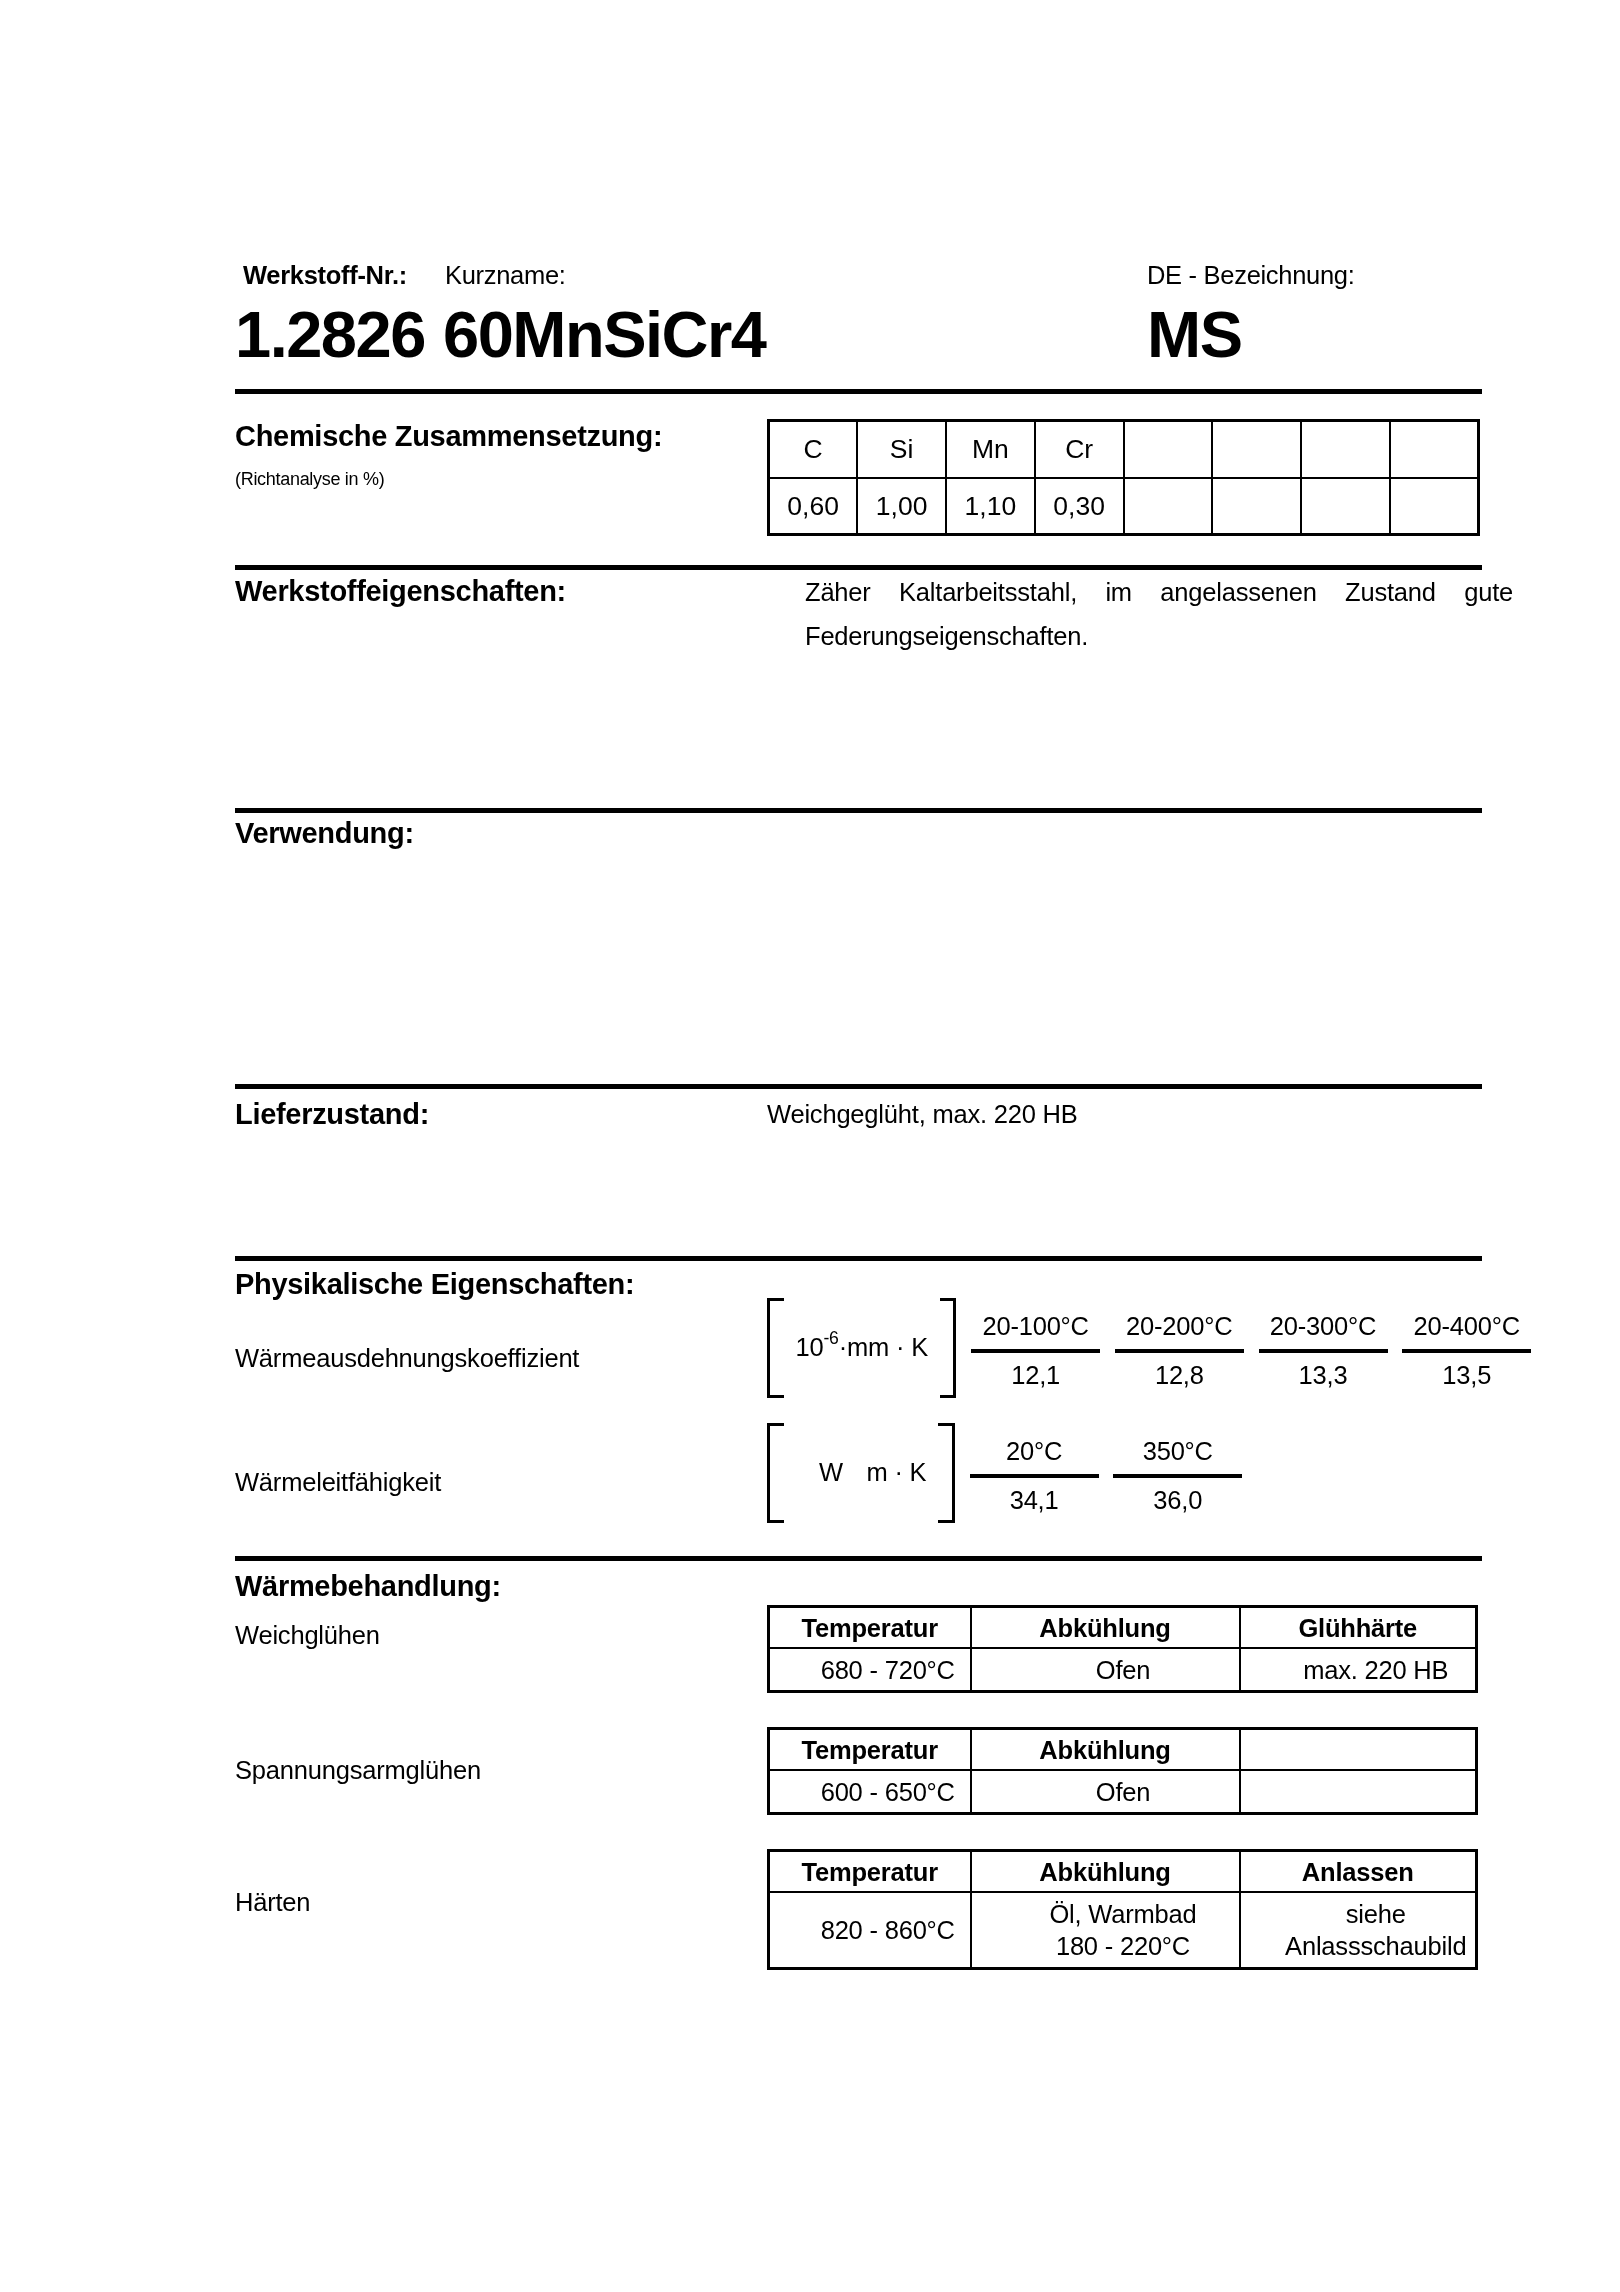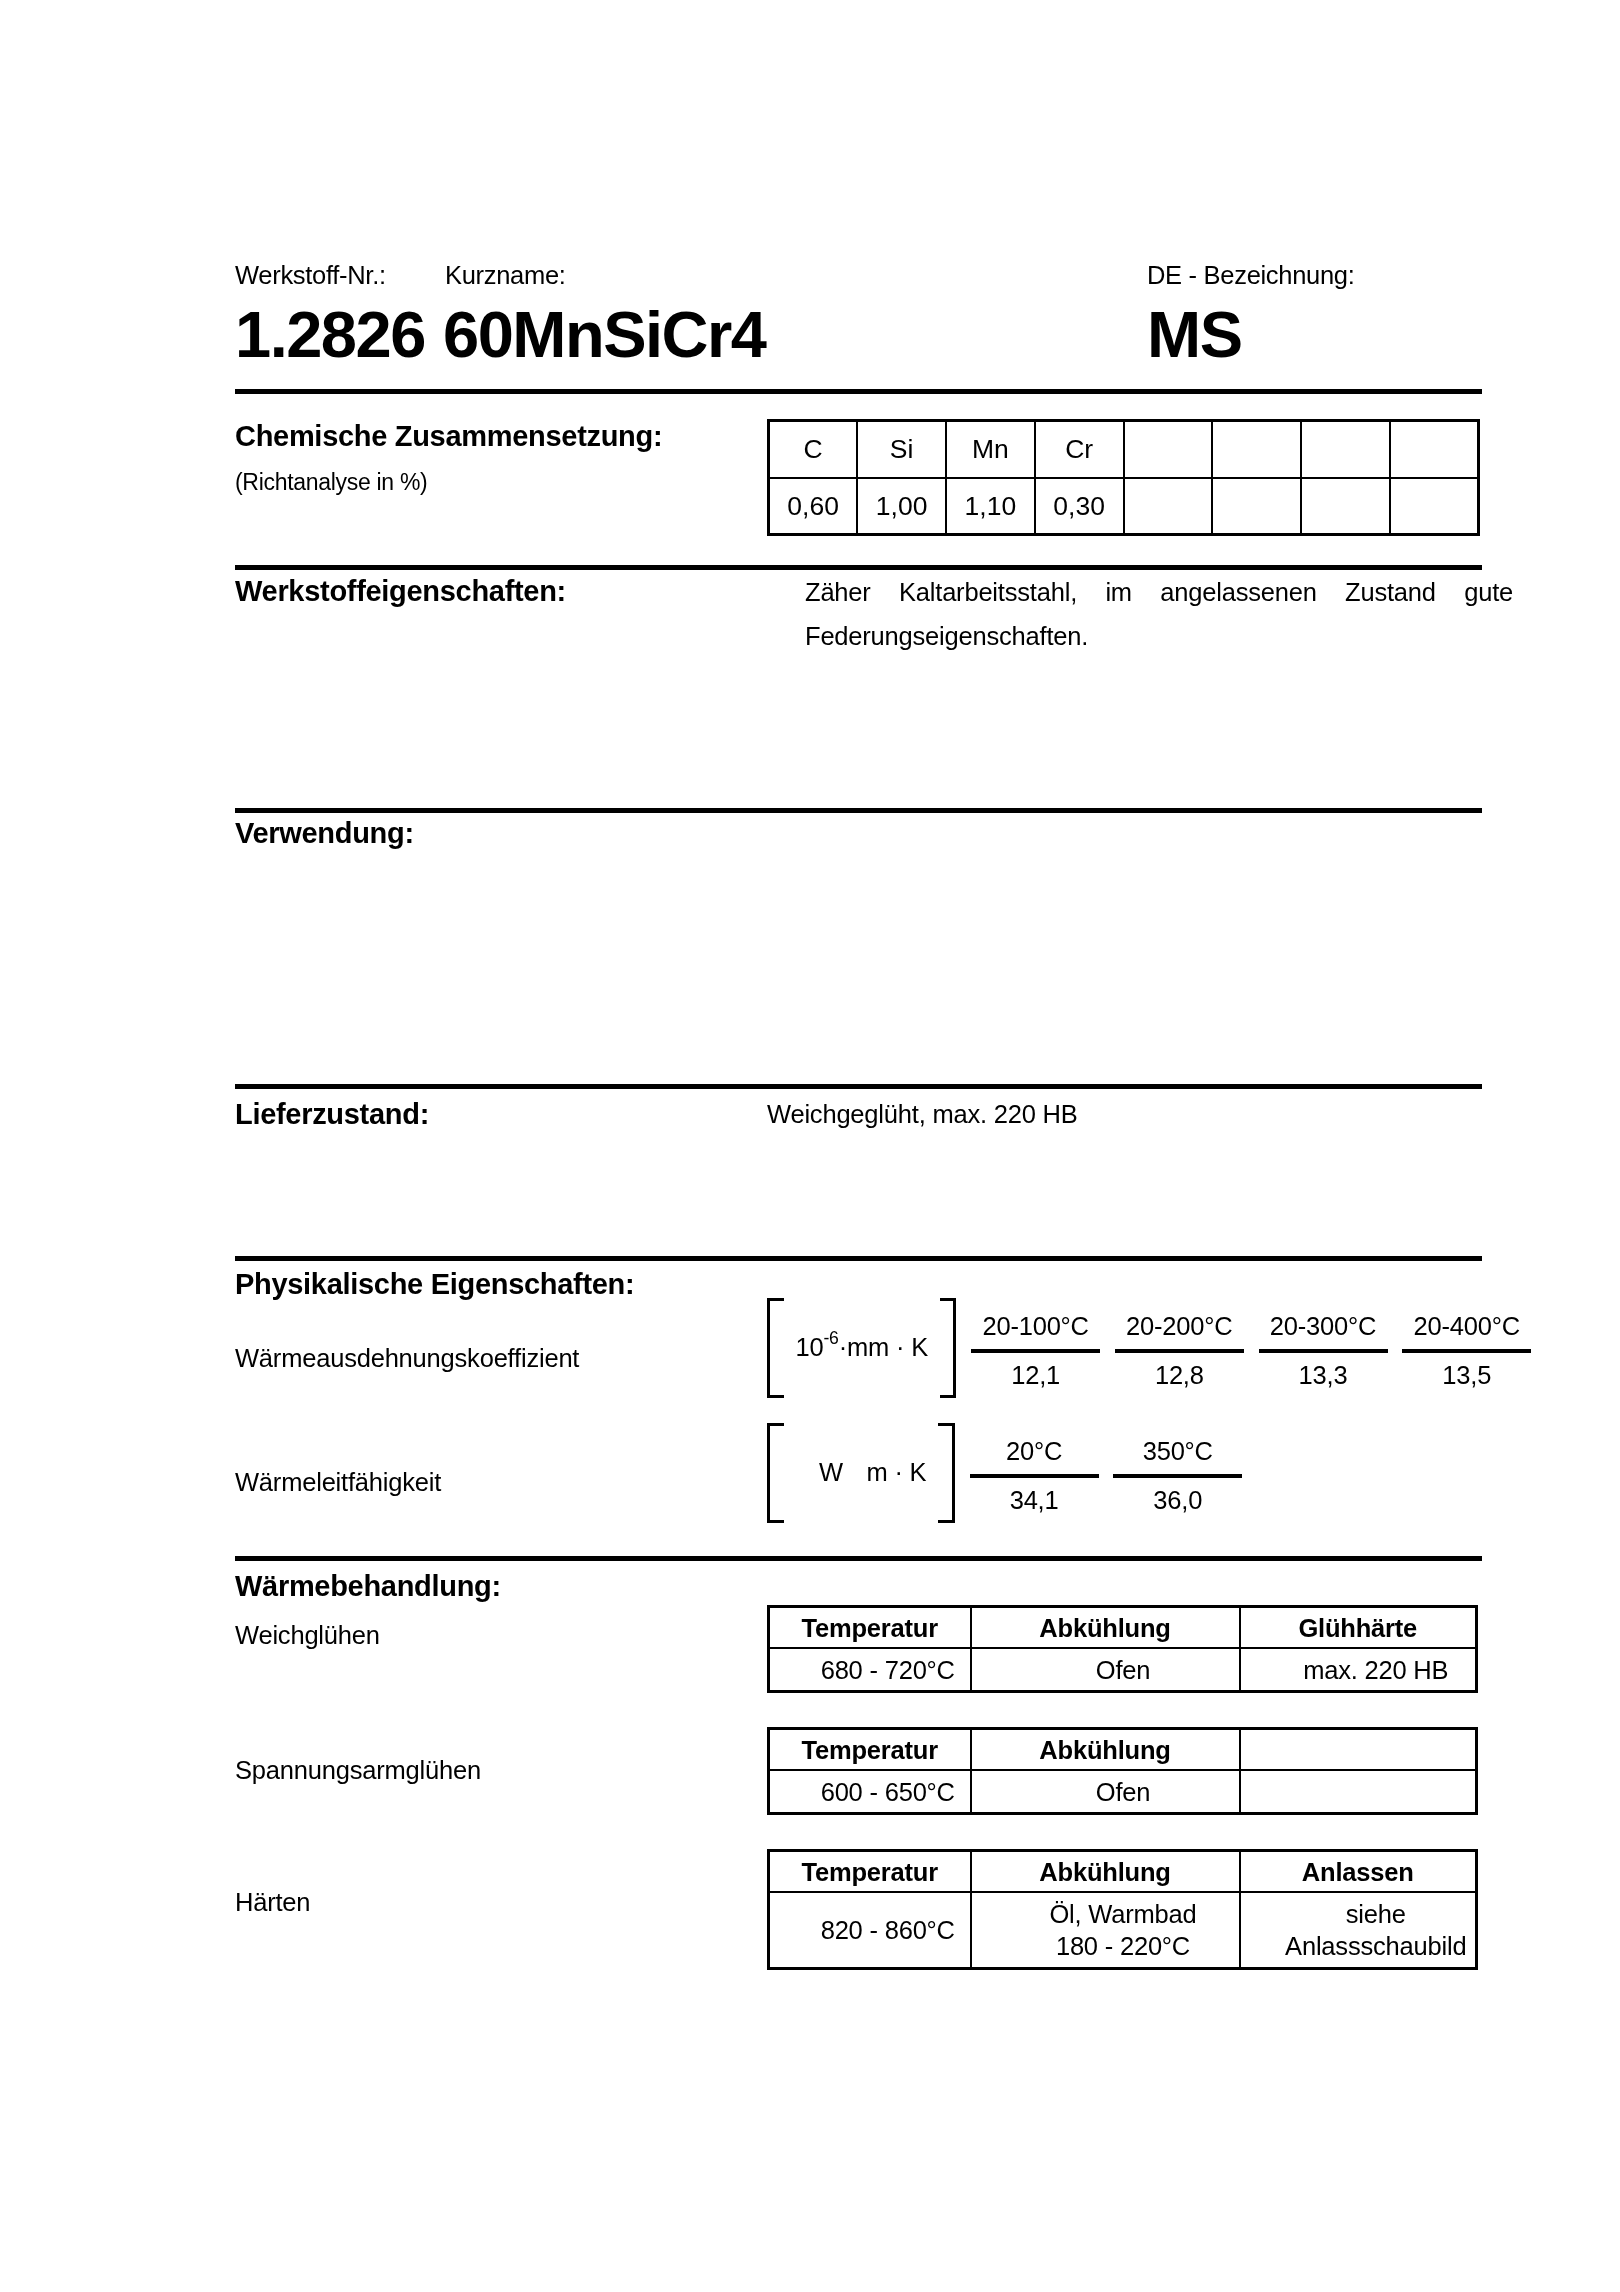--- a/index.html
+++ b/index.html
@@ -8,21 +8,21 @@
     width: 1620px; height: 2293px;
     background: #ffffff;
     font-family: "Liberation Sans", sans-serif;
     color: #000;
     overflow: hidden;
   }
   .hdr-label { position: absolute; font-size: 25.5px; letter-spacing: -0.3px; }
   .big-value { position: absolute; font-size: 65px; font-weight: bold; letter-spacing: -1.5px; line-height: 1; }
   .rule { position: absolute; left: 235px; width: 1247px; height: 4.9px; background: #000; }
   .heading { position: absolute; font-size: 29px; font-weight: bold; letter-spacing: -0.3px; }
-  .sub { position: absolute; font-size: 23px; letter-spacing: -0.3px; }
+  .sub { position: absolute; font-size: 18px; letter-spacing: -0.3px; }
   .body-text {
     position: absolute; left: 767px; width: 708px;
     font-size: 25.5px; line-height: 44px; text-align: justify; letter-spacing: -0.2px;
   }
   .body-line { position: absolute; left: 767px; font-size: 25.5px; letter-spacing: -0.2px; }
   .proc-label { position: absolute; left: 235px; font-size: 25.5px; letter-spacing: -0.2px; }
 
   
   .chem-table {
     position: absolute; left: 767px; top: 419px;
@@ -62,21 +62,21 @@
   }
   .ht-table tr.ht-hrow td { font-weight: bold; height: 39px; border-bottom: 2.9px solid #000; }
   .ht-table tr.ht-vrow td { height: 41px; padding-left: 36px; }
   .ht-table.tall tr.ht-vrow td { height: 74px; }
 </style>
 </head>
 <body>
 
 <div class="page">
 
-  <div class="hdr-label" style="left:235px; top:261px;">Werkstoff-Nr.:</div>
+  <div class="hdr-label" style="left:243px; top:261px;font-weight:bold;">Werkstoff-Nr.:</div>
   <div class="hdr-label" style="left:445px; top:261px;">Kurzname:</div>
   <div class="hdr-label" style="left:1147px; top:261px;">DE - Bezeichnung:</div>
 
   <div class="big-value" style="left:235px; top:302px;">1.2826</div>
   <div class="big-value" style="left:443px; top:302px;">60MnSiCr4</div>
   <div class="big-value" style="left:1147px; top:302px;">MS</div>
 
   <div class="rule" style="top:389px;"></div>
 
   <div class="heading" style="left:235px; top:420px;">Chemische Zusammensetzung:</div>

